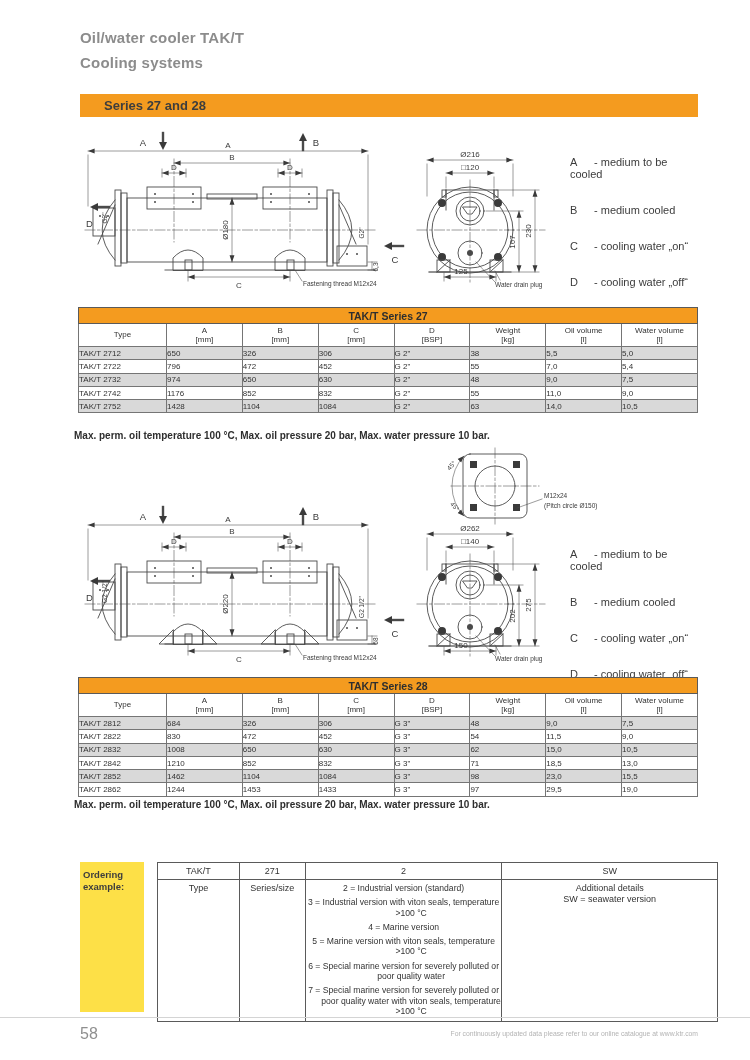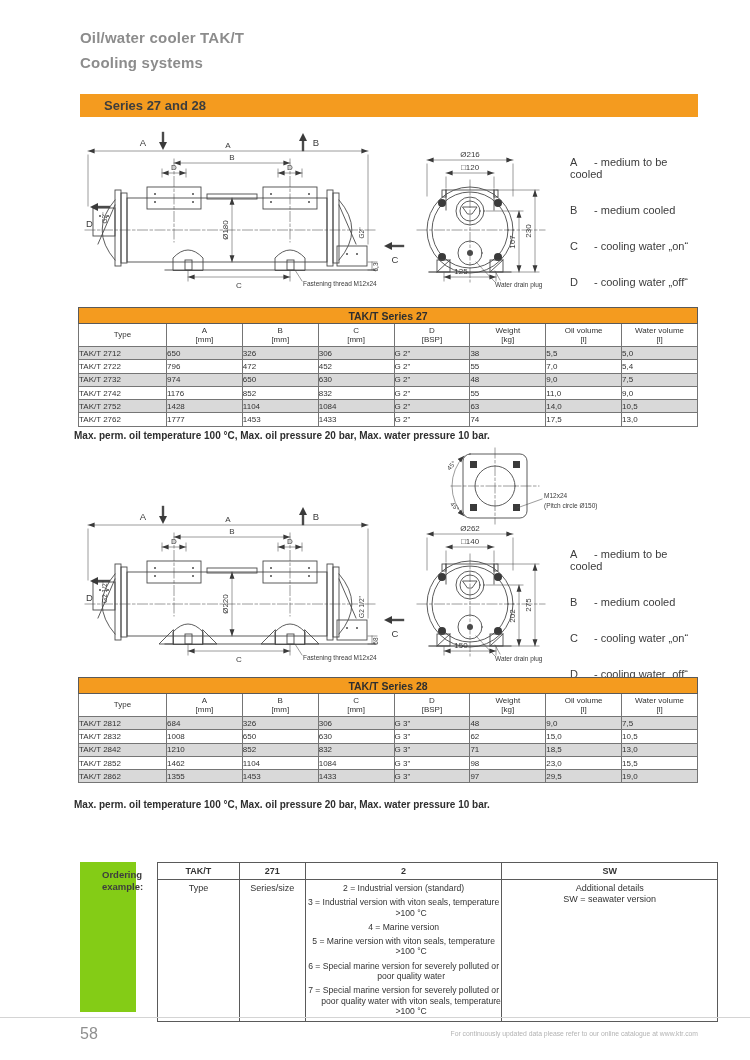--- a/index.html
+++ b/index.html
@@ -22,24 +22,24 @@
   .legend{position:absolute;font-size:11px;color:#3c3c3c;}
   .legend-row{margin-bottom:24px;line-height:12px;}
   .legend-key{display:inline-block;width:24px;}
   table.spec{position:absolute;left:78px;width:620px;border-collapse:collapse;table-layout:fixed;font-size:8px;color:#333;border:1.5px solid #4f4f4f;}
   table.spec th,table.spec td{border:1px solid #757575;padding:0;}
   .spec .ttl{background:#F49B1F;font-size:10.5px;font-weight:bold;color:#2e2e2e;height:15px;border:1px solid #5a5a5a;}
   .spec .head-row th{height:22px;font-weight:normal;vertical-align:middle;line-height:9.5px;background:#fff;}
   .spec tbody td{height:12.3px;}
   .spec tbody tr:nth-child(odd){background:#D9D9D9;}
   .note{position:absolute;left:74px;font-size:10px;font-weight:bold;color:#2e2e2e;}
-  .order-label{position:absolute;left:80px;top:862px;width:56px;height:150px;background:#84cc16;box-sizing:border-box;padding:7px 22px;font-size:9.5px;font-weight:bold;color:#3d3d3d;line-height:12px;}
+  .order-label{position:absolute;left:80px;top:862px;width:64px;height:150px;background:#fde047;box-sizing:border-box;padding:7px 3px;font-size:9.5px;font-weight:bold;color:#3d3d3d;line-height:12px;}
   table.order{position:absolute;left:157px;top:862px;width:561px;border-collapse:collapse;font-size:9px;color:#333;border:1px solid #5a5a5a;}
   table.order th,table.order td{border:1px solid #5a5a5a;padding:0;text-align:center;}
-  table.order th{height:16px;font-weight:bold;vertical-align:middle;}
+  table.order th{height:16px;font-weight:normal;vertical-align:middle;}
   table.order td{height:133px;vertical-align:top;padding-top:3px;}
   td.vers{text-align:left;padding:3px 6px 0 8px;}
   .ver{margin:0 0 3.5px;padding-left:15px;text-indent:-15px;font-size:8.6px;line-height:10.6px;}
   .add{line-height:11px;}
   .rule{position:absolute;left:0;top:1017px;width:750px;height:1px;background:#d4d4d4;}
   .page-no{position:absolute;left:80px;top:1025px;font-size:16px;color:#8f8f8f;}
   .foot-note{position:absolute;right:52px;top:1030px;font-size:6.8px;color:#b3b3b3;}
   .sprite{position:absolute;width:0;height:0;overflow:hidden;}
 </style>
 </head>
@@ -320,30 +320,20 @@
         <tr>
           <td>TAK/T 2752</td>
           <td>1428</td>
           <td>1104</td>
           <td>1084</td>
           <td>G 2"</td>
           <td>63</td>
           <td>14,0</td>
           <td>10,5</td>
         </tr>
-        <tr>
-          <td>TAK/T 2762</td>
-          <td>1777</td>
-          <td>1453</td>
-          <td>1433</td>
-          <td>G 2"</td>
-          <td>74</td>
-          <td>17,5</td>
-          <td>13,0</td>
-        </tr>
       </tbody>
   </table>
   <div class="note" style="top:430px;">Max. perm. oil temperature 100 °C, Max. oil pressure 20 bar, Max. water pressure 10 bar.</div>
 
   <div class="sec" style="left:85px;top:448px;width:613px;height:230px;">
     <svg class="dwg lart" style="left:320px;top:0;" width="210" height="92" viewBox="0 0 210 92">
       <use href="#g-flange"></use>
       <text class="sm" transform="rotate(-48 48 19)" x="48" y="19">45°</text>
       <text class="sm" transform="rotate(48 48 60)" x="48" y="60">45°</text>
       <text class="sm as" x="139" y="50">M12x24</text>
@@ -431,20 +421,30 @@
           <td>TAK/T 2812</td>
           <td>684</td>
           <td>326</td>
           <td>306</td>
           <td>G 3"</td>
           <td>48</td>
           <td>9,0</td>
           <td>7,5</td>
         </tr>
         <tr>
+          <td>TAK/T 2822</td>
+          <td>830</td>
+          <td>472</td>
+          <td>452</td>
+          <td>G 3"</td>
+          <td>54</td>
+          <td>11,5</td>
+          <td>9,0</td>
+        </tr>
+        <tr>
           <td>TAK/T 2832</td>
           <td>1008</td>
           <td>650</td>
           <td>630</td>
           <td>G 3"</td>
           <td>62</td>
           <td>15,0</td>
           <td>10,5</td>
         </tr>
         <tr>
@@ -462,21 +462,21 @@
           <td>1462</td>
           <td>1104</td>
           <td>1084</td>
           <td>G 3"</td>
           <td>98</td>
           <td>23,0</td>
           <td>15,5</td>
         </tr>
         <tr>
           <td>TAK/T 2862</td>
-          <td>1355</td>
+          <td>1244</td>
           <td>1453</td>
           <td>1433</td>
           <td>G 3"</td>
           <td>97</td>
           <td>29,5</td>
           <td>19,0</td>
         </tr>
       </tbody>
   </table>
   <div class="note" style="top:799px;">Max. perm. oil temperature 100 °C, Max. oil pressure 20 bar, Max. water pressure 10 bar.</div>

